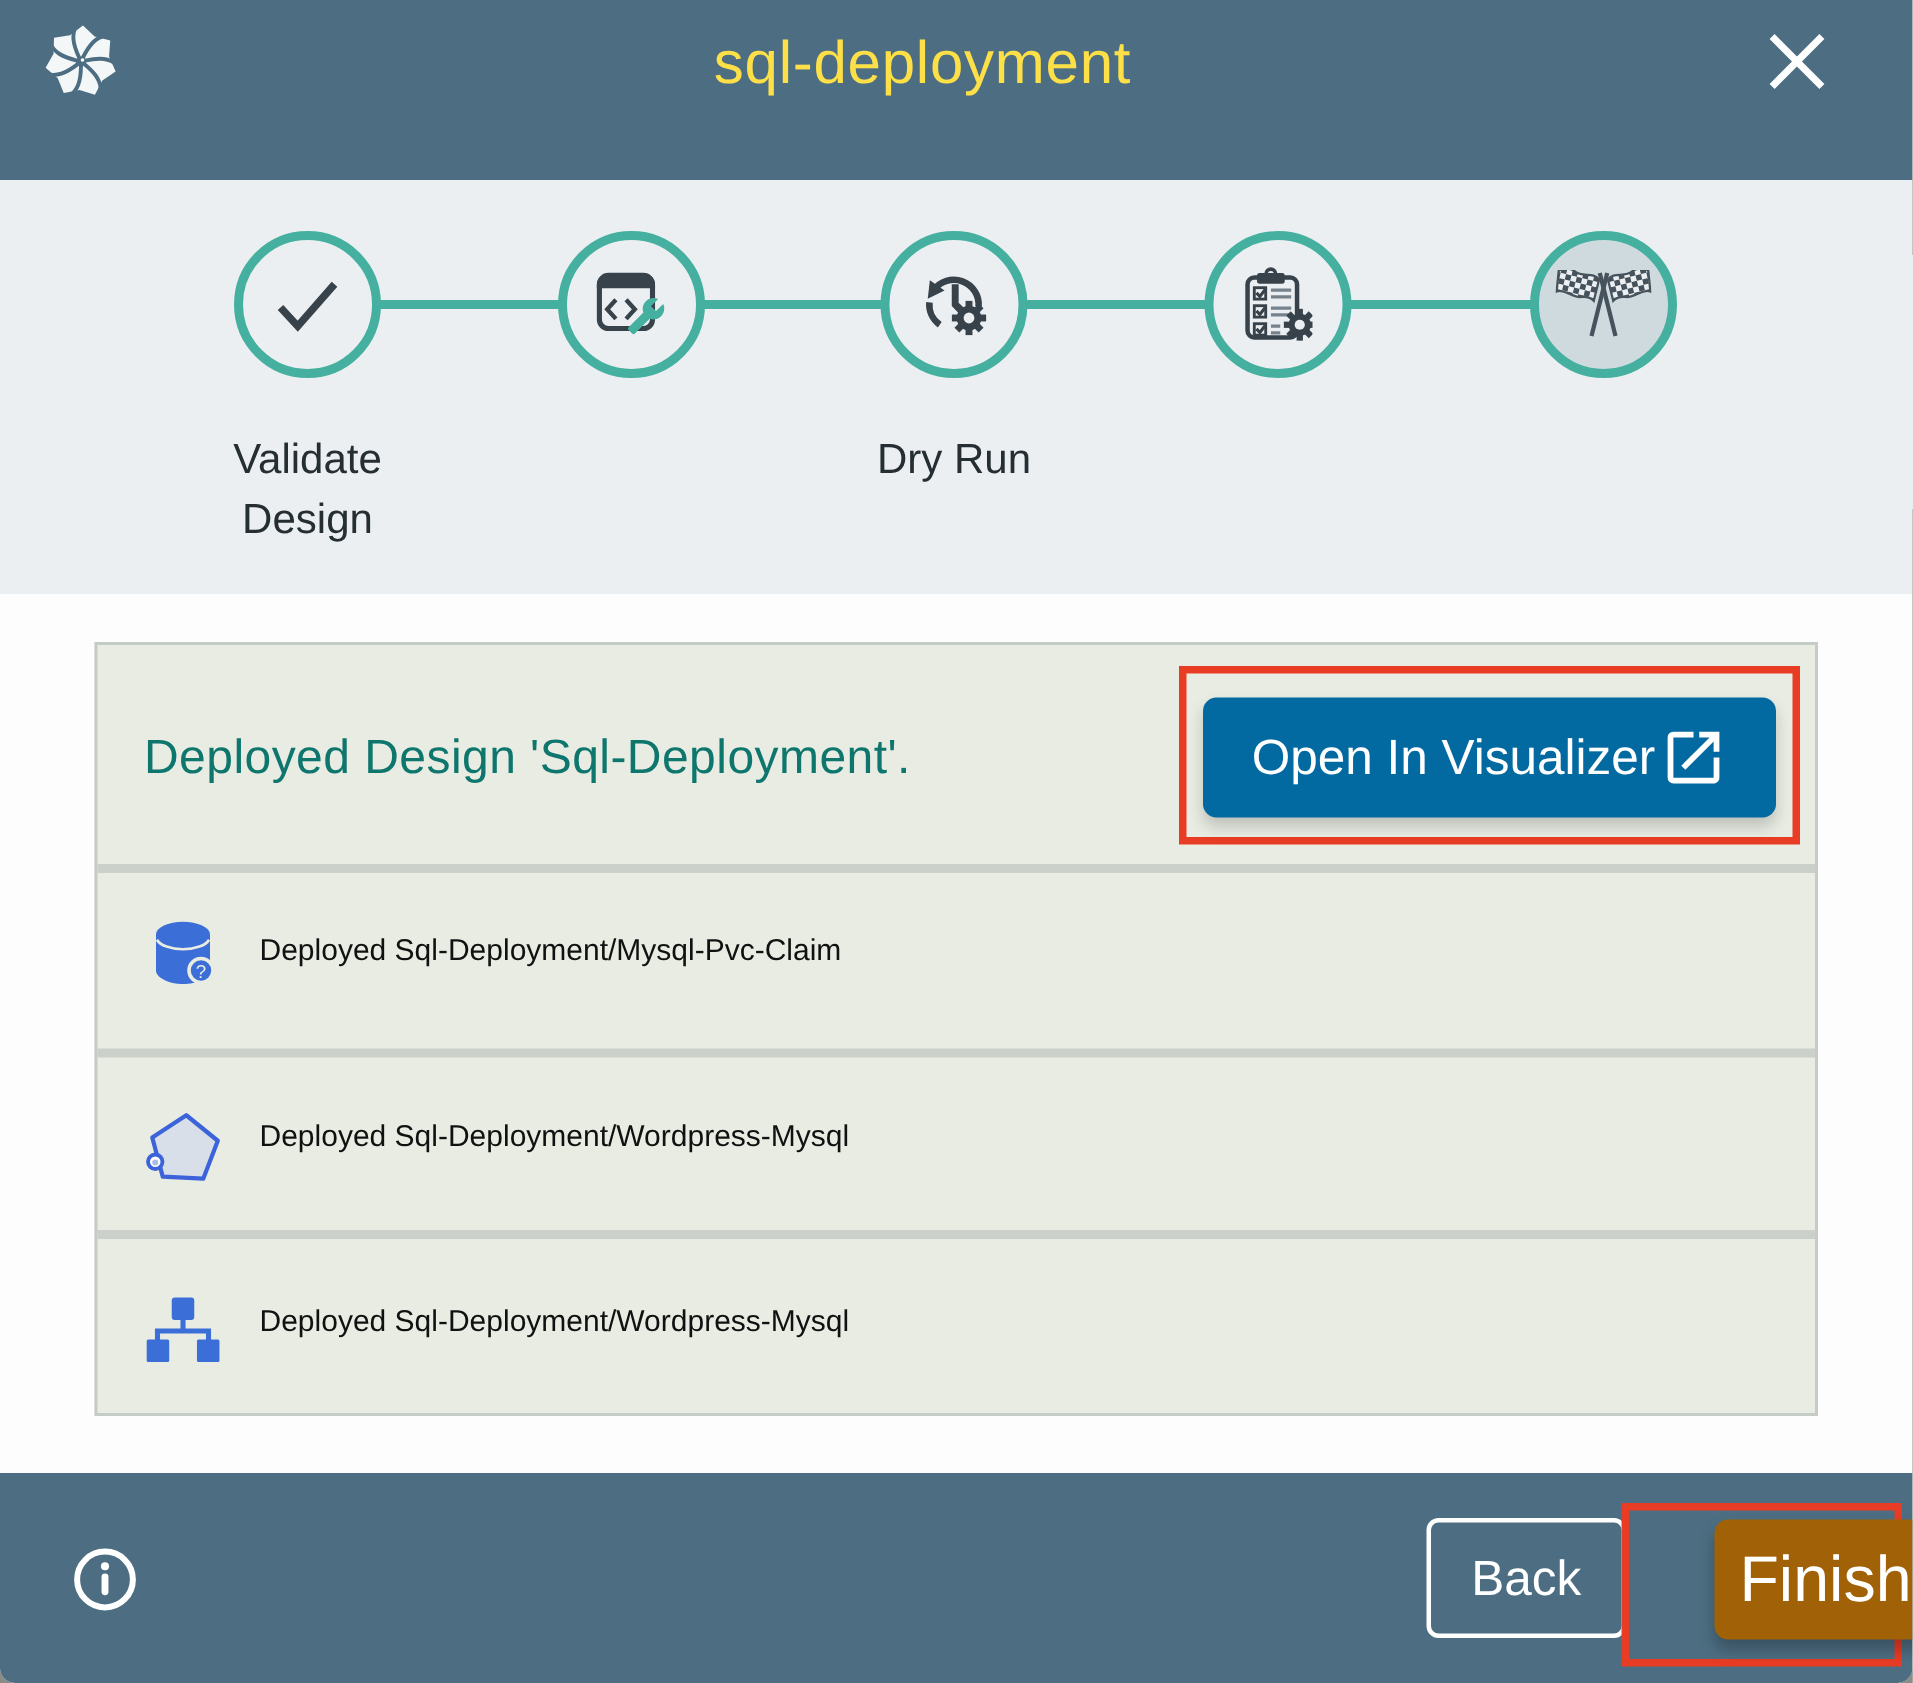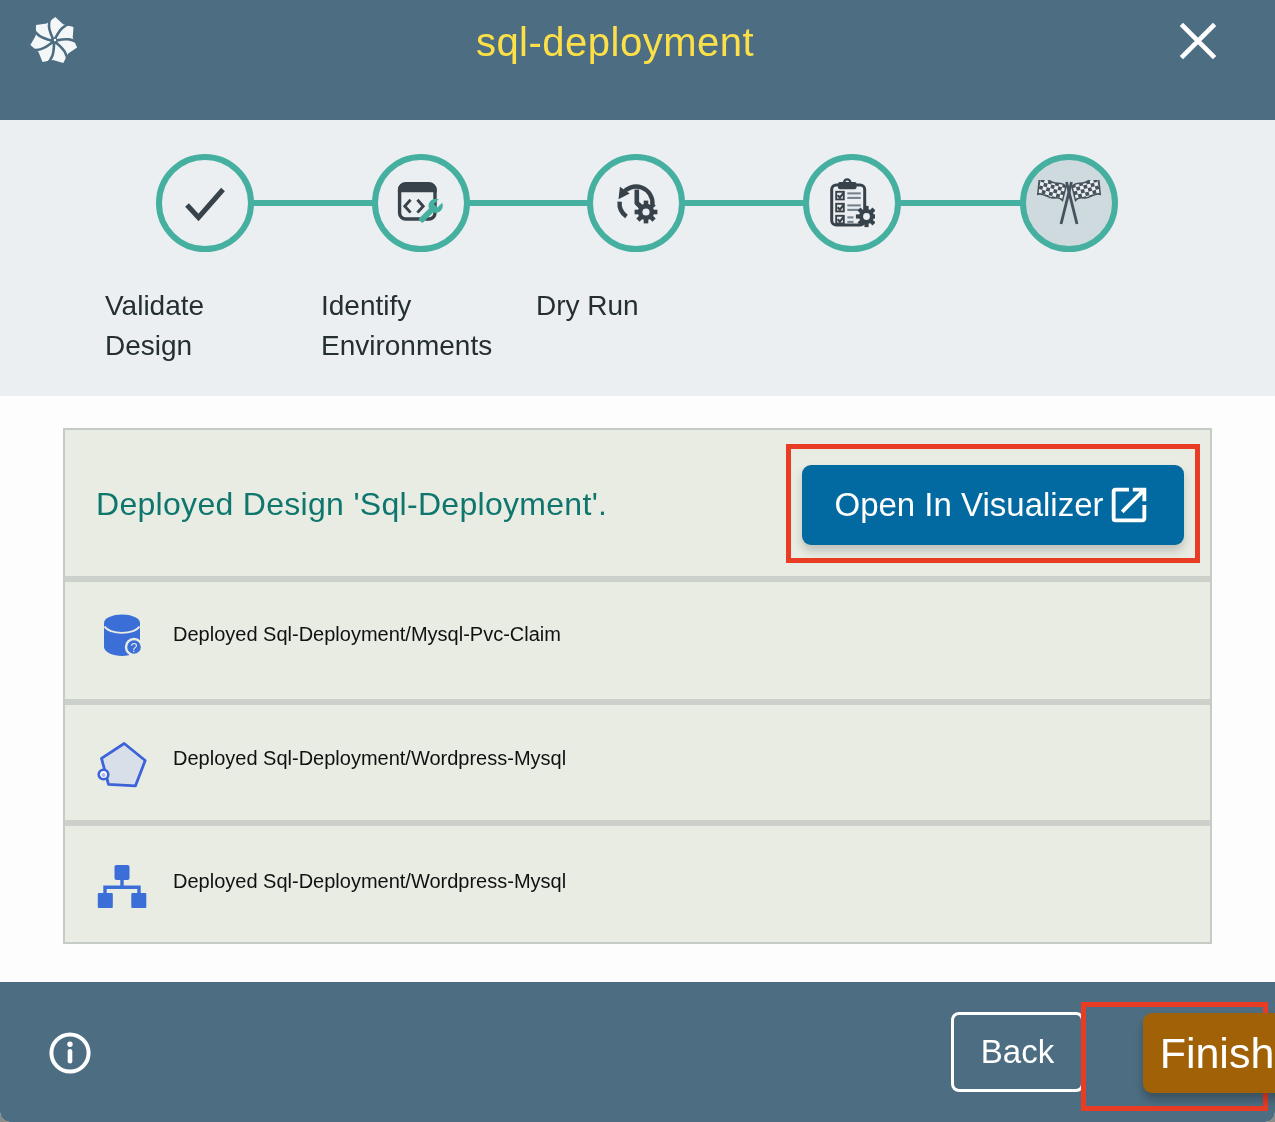--- a/index.html
+++ b/index.html
@@ -11,21 +11,21 @@
   .title { position:absolute; left:0; top:20px; width:1230px; text-align:center;
            font-size:40px; color:#fde047; letter-spacing:0.5px; }
   .xbtn { position:absolute; left:1179px; top:22px; }
   .logo { position:absolute; left:29px; top:16px; }
   .stepper { position:absolute; left:0; top:120px; width:1275px; height:276px; background:#eceff1; }
   .connector { position:absolute; left:205px; top:80px; width:864px; height:6px; background:#45b0a0; }
   .circ { position:absolute; width:98px; height:98px; border-radius:50%;
           border:6.5px solid #45b0a0; background:#eceff1; top:34px;
           display:flex; align-items:center; justify-content:center; }
   .circ.last { background:#cfdade; }
-  .lbl { position:absolute; top:166px; font-size:28px; color:#242e33; line-height:40px; }
+  .lbl { position:absolute; top:166px; font-size:28px; color:#242e33; text-align:center; line-height:40px; }
   .bodyarea { position:absolute; left:0; top:396px; width:1275px; height:586px; background:#fdfdfd; }
   .rows { position:absolute; left:63px; top:32px; width:1149px; height:516px;
           background:#e8ece3; border:2px solid #c5cbc5; }
   .div1 { position:absolute; left:0; width:1145px; height:6px; background:#cbd0cb; }
   .rowtext { position:absolute; left:108px; font-size:20px; color:#111; }
   .r1text { position:absolute; left:31px; top:56px; font-size:32px; color:#0f766e; letter-spacing:0.3px; }
   .oiv { position:absolute; left:737px; top:35px; width:382px; height:80px; background:#0369a1;
          border-radius:9px; color:#fff; font-size:33px; display:flex; align-items:center;
          justify-content:center; gap:2px; box-shadow:0 6px 10px rgba(0,0,0,0.18); }
   .redbox1 { position:absolute; left:721px; top:14px; width:414px; height:119px;
@@ -181,21 +181,20 @@
           <use href="#flagshape" fill="none" stroke="#46535c" stroke-width="1.5"></use>
         </g>
         <g transform="translate(34.5,4.5) rotate(-14)">
           <use href="#flagshape" fill="#eceff1"></use>
           <use href="#flagshape" fill="url(#chk)"></use>
           <use href="#flagshape" fill="none" stroke="#46535c" stroke-width="1.5"></use>
         </g>
       </svg>
     </div>
     <div class="lbl" style="left:105px; width:200px;">Validate<br>Design</div>
-    <div class="lbl" style="left:321px; width:200px;">Identify<br>Environments</div>
     <div class="lbl" style="left:536px; width:200px;">Dry Run</div>
   </div>
   <div class="bodyarea">
     <div class="rows">
       <div class="div1" style="top:146px;"></div>
       <div class="div1" style="top:269px;"></div>
       <div class="div1" style="top:390px;"></div>
       <div class="r1text">Deployed Design 'Sql-Deployment'.</div>
       <div class="redbox1"></div>
       <div class="oiv">

